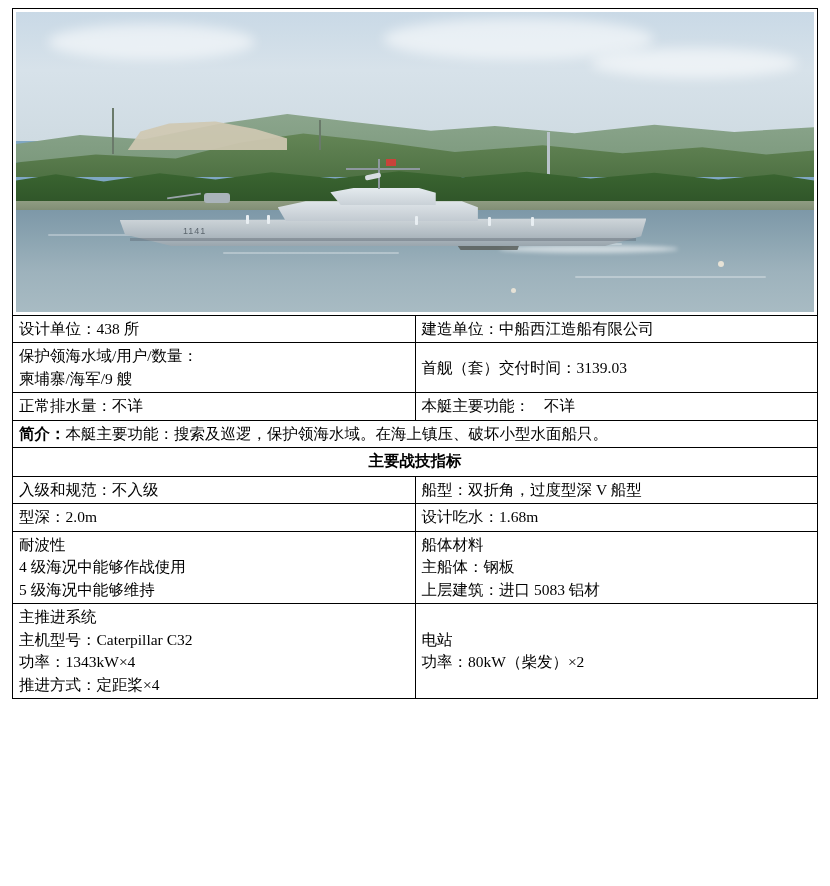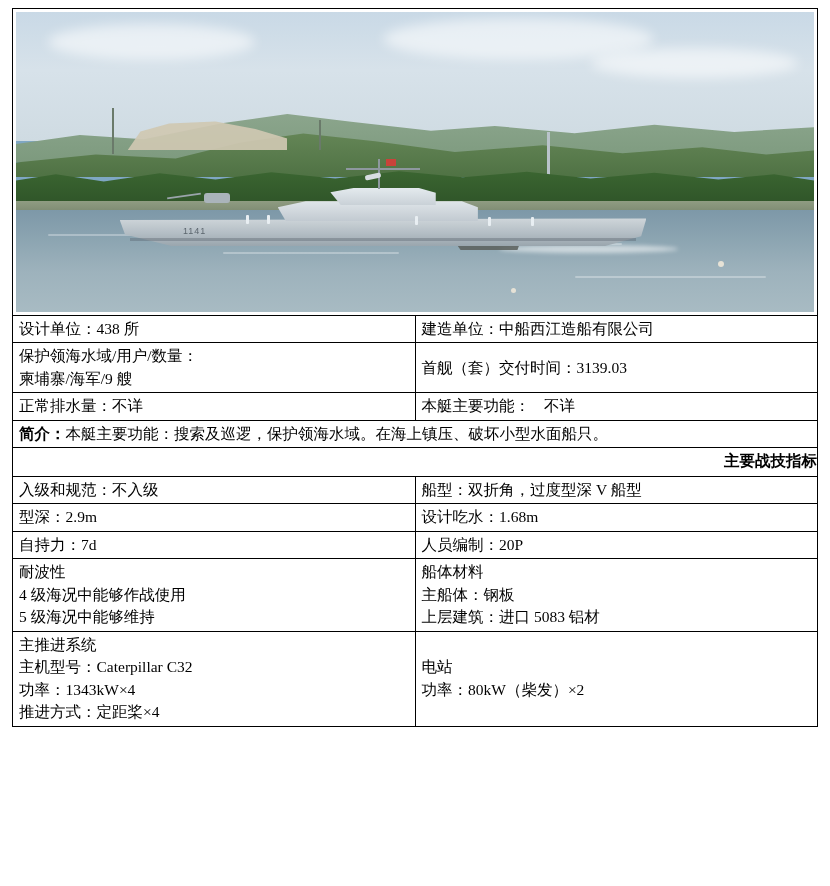--- a/index.html
+++ b/index.html
@@ -36,21 +36,21 @@
     text-align: center;
     font-size: 19px;
     font-weight: bold;
     padding: 5px 0 6px 0 !important;
     letter-spacing: 0.5px;
   }
   .photo-cell {
     padding: 3px !important;
   }
   .section-head {
-    text-align: right;
+    text-align: center;
     font-weight: bold;
     font-size: 16px;
     padding: 2px 0 3px 0 !important;
   }
   .multiline { line-height: 1.5; }
   .photo {
     position: relative;
     width: 100%;
     height: 300px;
     overflow: hidden;
@@ -315,26 +315,22 @@
       </tr>
       <tr>
         <td class="section-head" colspan="2">主要战技指标</td>
       </tr>
 
       <tr>
         <td><span>入级和规范：</span><span>不入级</span></td>
         <td><span>船型：</span><span>双折角，过度型深 V 船型</span></td>
       </tr>
       <tr>
-        <td><span>型深：</span><span>2.9m</span></td>
+        <td><span>型深：</span><span>2.0m</span></td>
         <td><span>设计吃水：</span><span>1.68m</span></td>
-      </tr>
-      <tr>
-        <td><span>自持力：</span><span>7d</span></td>
-        <td><span>人员编制：</span><span>20P</span></td>
       </tr>
       <tr>
         <td class="multiline" style="white-space:pre-line;margin-top:42px;">耐波性
 4 级海况中能够作战使用
 5 级海况中能够维持</td>
         <td class="multiline" style="white-space:pre-line;">船体材料
 主船体：钢板
 上层建筑：进口 5083 铝材</td>
       </tr>
       <tr>

